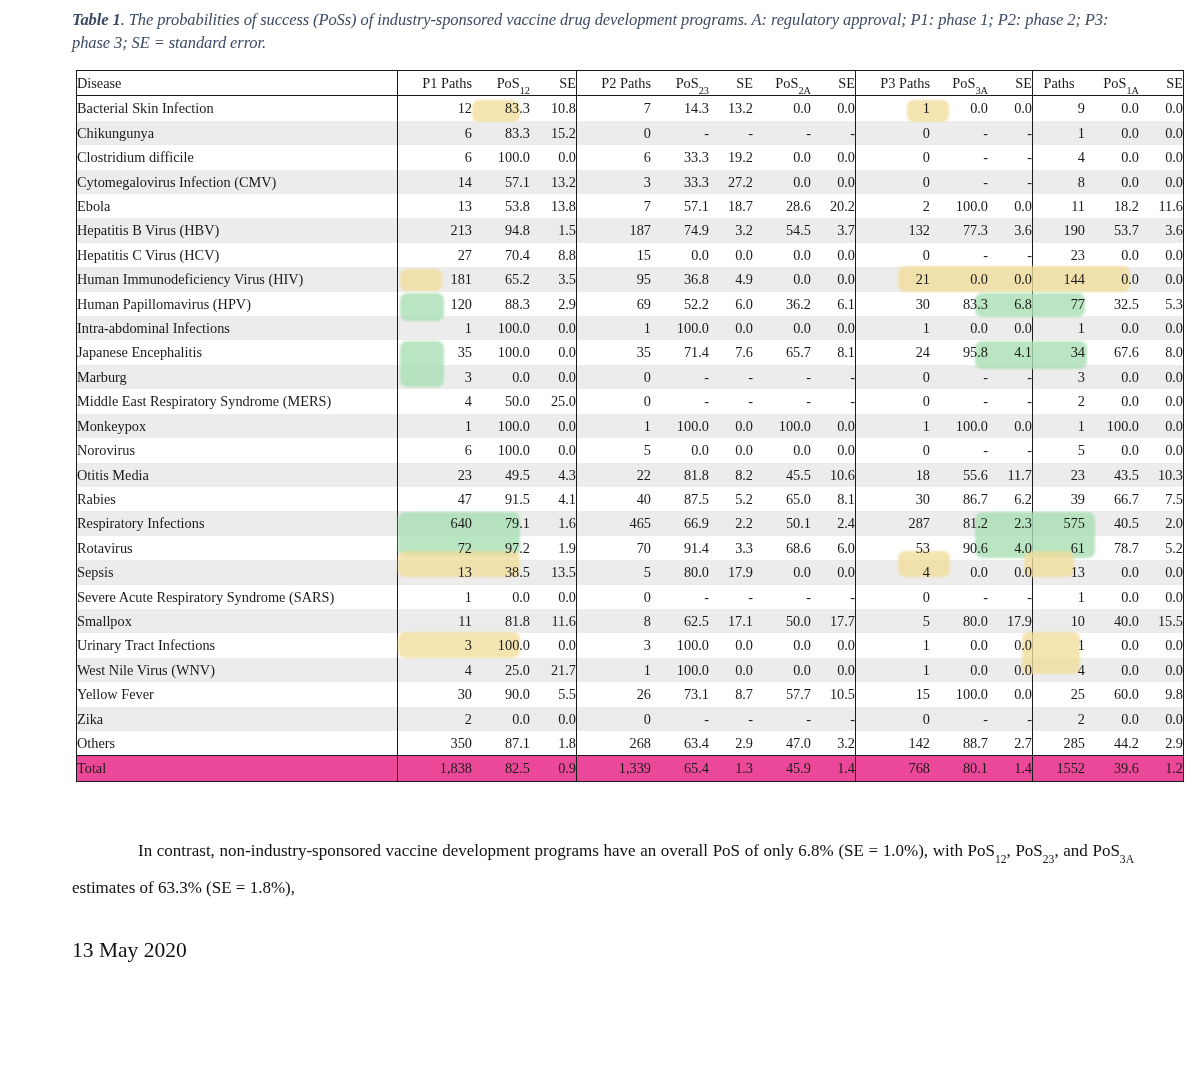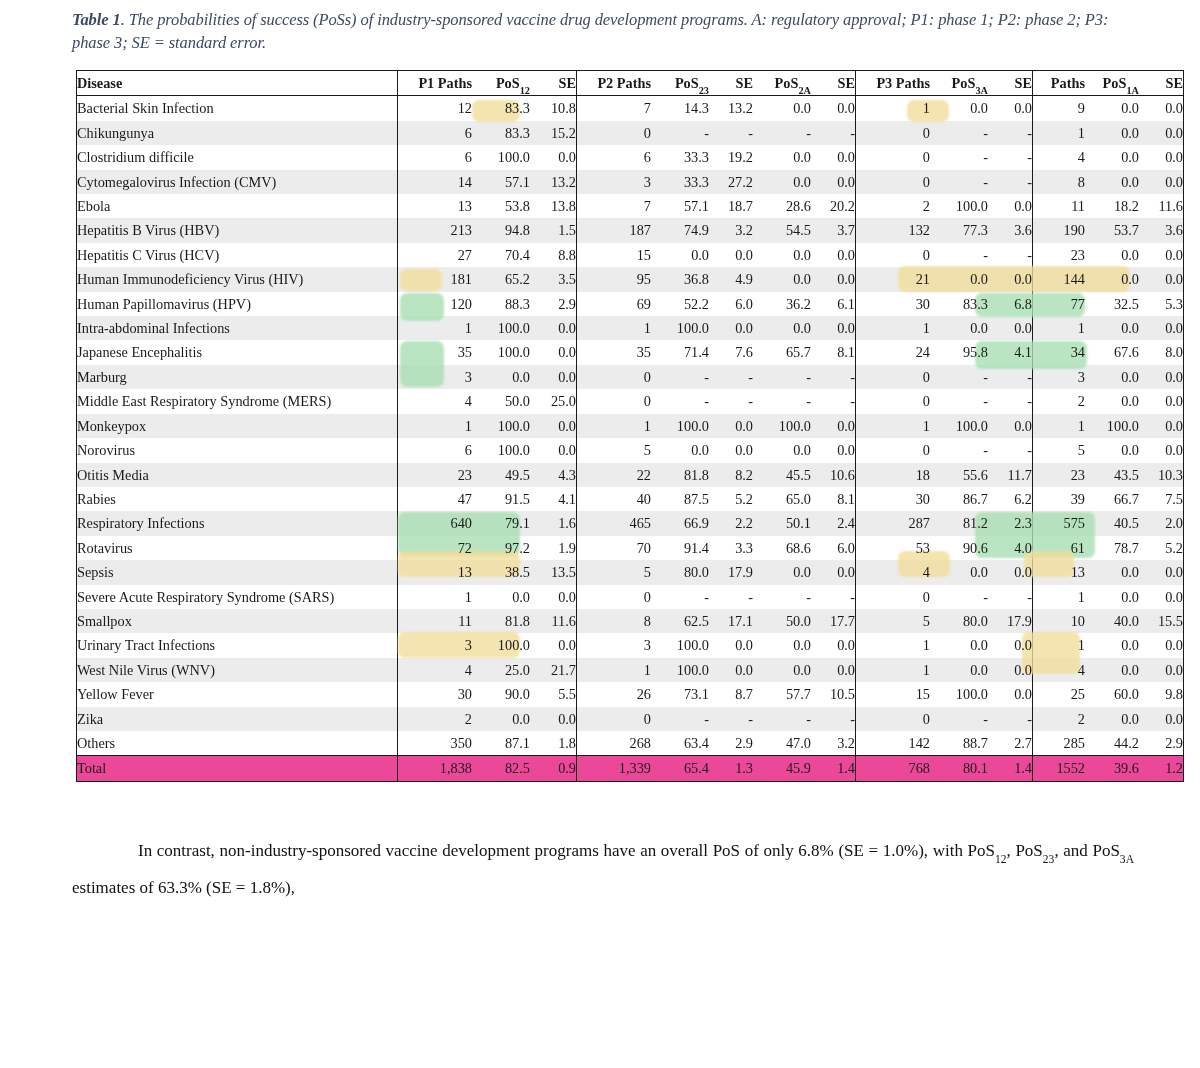--- a/index.html
+++ b/index.html
@@ -37,21 +37,21 @@
   }
   table.poss th, table.poss td {
     padding:0; margin:0;
     height:24.4px;
     line-height:24.4px;
     white-space:nowrap;
     position:relative;
   }
   
   table.poss { border:1.6px solid #1a1a1a; }
-  thead th { border-bottom:1.6px solid #1a1a1a; font-weight:bold; }
+  thead th { border-bottom:1.6px solid #1a1a1a; font-weight:normal; }
 
   th.dis, td.dis { text-align:left; padding-left:6px; }
   th.num, td.num { text-align:right; padding-right:9px; }
 
   
   .gsep { border-left:1.4px solid #1a1a1a; }
 
   
   tbody tr:nth-child(even) td { background:#ececec; }
   tbody tr.total td { background:#ec4899; border-top:1.6px solid #1a1a1a; }
@@ -130,21 +130,21 @@
           <th class="num" style="width: 58px;"><span>PoS</span><sub>12</sub></th>
           <th class="num" style="width: 46px;"><span>SE</span></th>
           <th class="num gsep" style="width: 74px;"><span>P2 Paths</span></th>
           <th class="num" style="width: 58px;"><span>PoS</span><sub>23</sub></th>
           <th class="num" style="width: 44px;"><span>SE</span></th>
           <th class="num" style="width: 58px;"><span>PoS</span><sub>2A</sub></th>
           <th class="num" style="width: 44px;"><span>SE</span></th>
           <th class="num gsep" style="width: 74px;"><span>P3 Paths</span></th>
           <th class="num" style="width: 58px;"><span>PoS</span><sub>3A</sub></th>
           <th class="num" style="width: 44px;"><span>SE</span></th>
-          <th class="num gsep" style="width: 52px;"><span>Paths</span></th>
+          <th class="num gsep" style="width: 52px; text-align: center;"><span>Paths</span></th>
           <th class="num" style="width: 54px;"><span>PoS</span><sub>1A</sub></th>
           <th class="num" style="width: 44px;"><span>SE</span></th>
         </tr>
     </thead>
     <tbody id="tbody">
         <tr class="">
           <td class="dis"><span class="cellv">Bacterial Skin Infection</span></td>
           <td class="num gsep"><span class="cellv">12</span></td>
           <td class="num"><span class="cellv">83.3</span></td>
           <td class="num"><span class="cellv">10.8</span></td>
@@ -622,14 +622,15 @@
       </tbody>
   </table>
 </div>
 
 <div class="para">
   <span>In contrast, non-industry-sponsored vaccine development programs have an overall PoS of only 6.8% (SE = 1.0%), with PoS</span><sub>12</sub><span>, PoS</span><sub>23</sub><span>, and PoS</span><sub>3A</sub><span> estimates of 63.3% (SE = 1.8%),</span>
 </div>
 
 <div class="footer">
   <div class="footer-row">
+    <div class="footer-left">13 May 2020</div>
   </div>
 </div>
 
 </body></html>

